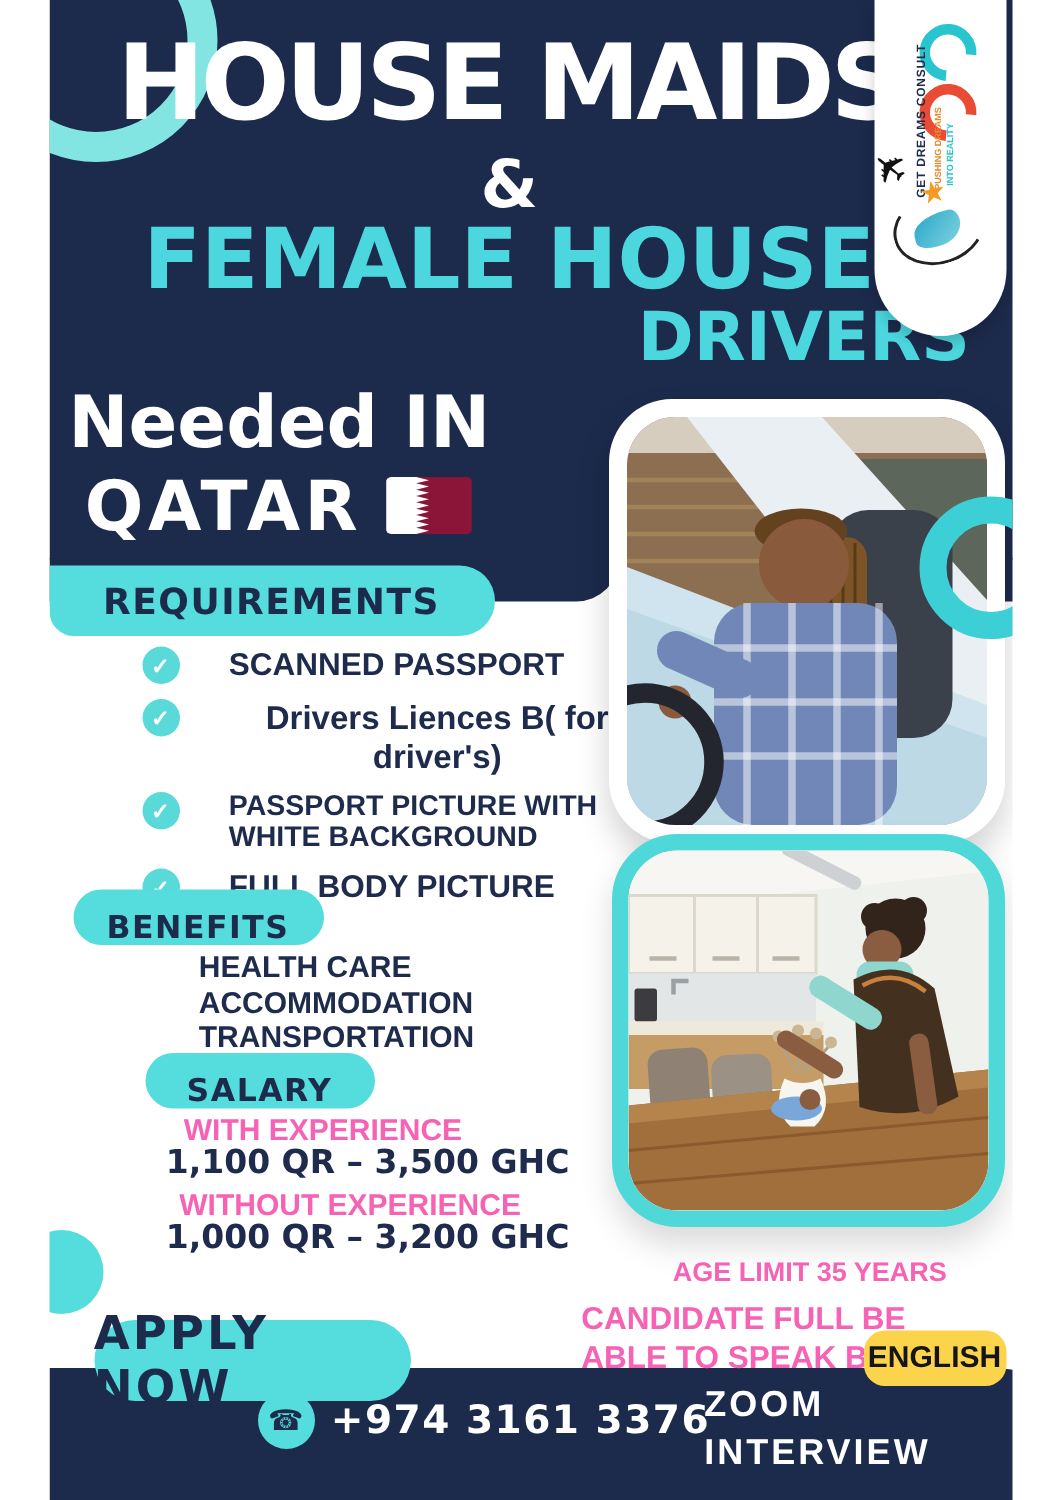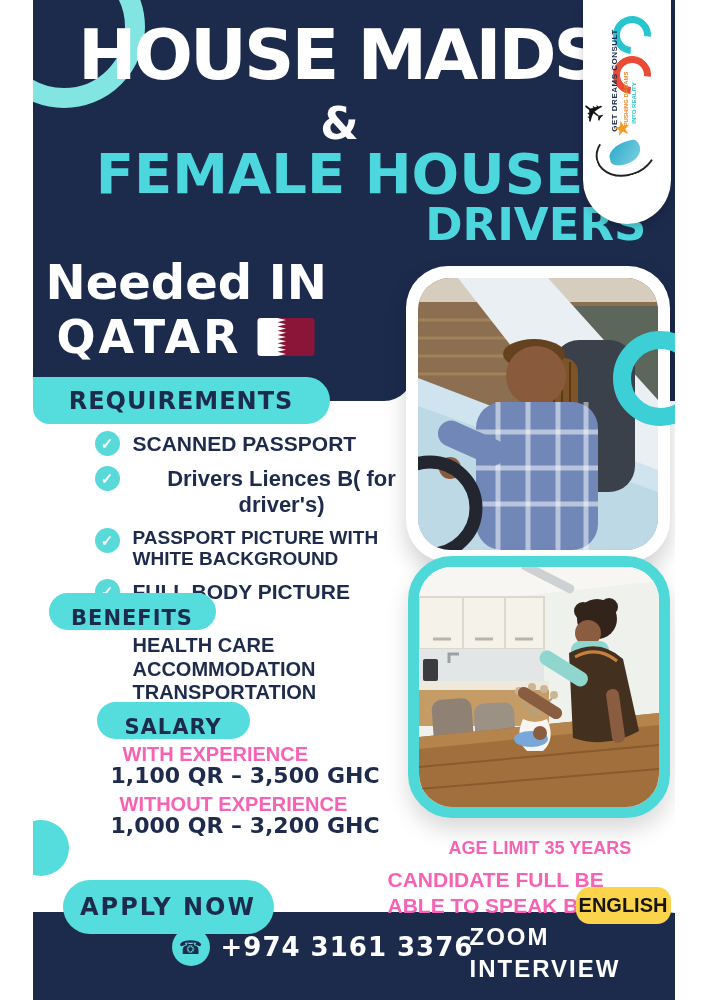--- a/index.html
+++ b/index.html
@@ -43,21 +43,21 @@
                border-bottom-color:#222222;border-left-color:#222222;border-radius:50%;transform:rotate(-18deg);}
 
   
   .req-banner{left:0;top:377px;width:297px;height:47px;background:#55dcdc;border-radius:0 26px 26px 18px;
               display:flex;align-items:center;justify-content:center;z-index:3;}
   .req-banner span{font-family:"DejaVu Sans",sans-serif;font-weight:bold;font-size:24px;color:#1c2a4c;letter-spacing:1px;}
   .req-list{left:62px;top:430px;width:336px;display:flex;flex-direction:column;gap:9px;z-index:3;}
   .req-row{display:flex;gap:13px;align-items:flex-start;}
   .check-dot{flex:none;width:25px;height:25px;border-radius:50%;background:#5ad9d9;color:#ffffff;
              display:flex;align-items:center;justify-content:center;font-size:15px;font-weight:bold;margin-top:1px;}
-  .req-text{font-weight:bold;color:#1e2b4d;}
+  .req-text{font-weight:bold;color:#1e2b4d;margin-left:20px;}
   .req-text.s1{font-size:21px;padding-top:2px;}
   .req-text.s2{font-size:22px;padding-top:1px;text-align:center;}
   .req-text.s3{font-size:19px;line-height:21px;width:292px;}
   .req-text.s4{font-size:21px;padding-top:2px;}
 
   
   .pill{background:#55dcdc;display:flex;align-items:flex-end;justify-content:center;z-index:3;}
   .benefits-pill{left:16px;top:593px;width:167px;height:37px;border-radius:26px;}
   .benefits-pill span,.salary-pill span{font-family:"DejaVu Sans",sans-serif;font-weight:bold;font-size:21px;color:#1c2a4c;letter-spacing:1px;}
   .benefits-list{left:100px;top:634px;font-size:20px;font-weight:bold;color:#1e2b4d;line-height:23.5px;z-index:3;}
@@ -77,21 +77,21 @@
   .photo2 svg{width:100%;height:100%;display:block;}
 
   
   .age-limit{left:416px;top:838px;font-size:18px;font-weight:bold;color:#f662b4;z-index:3;}
   .candidate{left:355px;top:867px;font-size:21px;font-weight:bold;color:#f662b4;line-height:26px;z-index:3;}
   .english-badge{left:543px;top:887px;width:95px;height:37px;background:#fbd44c;border-radius:14px;
                  display:flex;align-items:center;justify-content:center;z-index:6;}
   .english-badge span{font-size:20px;font-weight:bold;color:#151515;}
   .apply-pill{left:30px;top:880px;width:211px;height:54px;background:#55dcdc;border-radius:28px;
               display:flex;align-items:center;justify-content:center;z-index:6;cursor:pointer;}
-  .apply-pill span{font-family:"DejaVu Sans",sans-serif;font-weight:bold;font-size:24px;color:#1c2a4c;letter-spacing:2px;}
+  .apply-pill span{font-family:"DejaVu Sans",sans-serif;font-weight:bold;font-size:31px;color:#1c2a4c;letter-spacing:2px;}
   .phone-row{left:139px;top:928px;display:flex;align-items:center;gap:11px;z-index:6;}
   .phone-dot{width:38px;height:38px;border-radius:50%;background:#55dcdc;display:flex;align-items:center;justify-content:center;
              color:#1c2a4c;font-size:19px;}
   .phone-num{font-family:"DejaVu Sans",sans-serif;font-weight:bold;font-size:26px;color:#ffffff;letter-spacing:1px;}
   .interview{left:437px;top:921px;font-size:24px;font-weight:bold;color:#ffffff;line-height:32px;letter-spacing:2px;z-index:6;}
 </style>
 </head>
 <body>
 
 <div class="poster">

